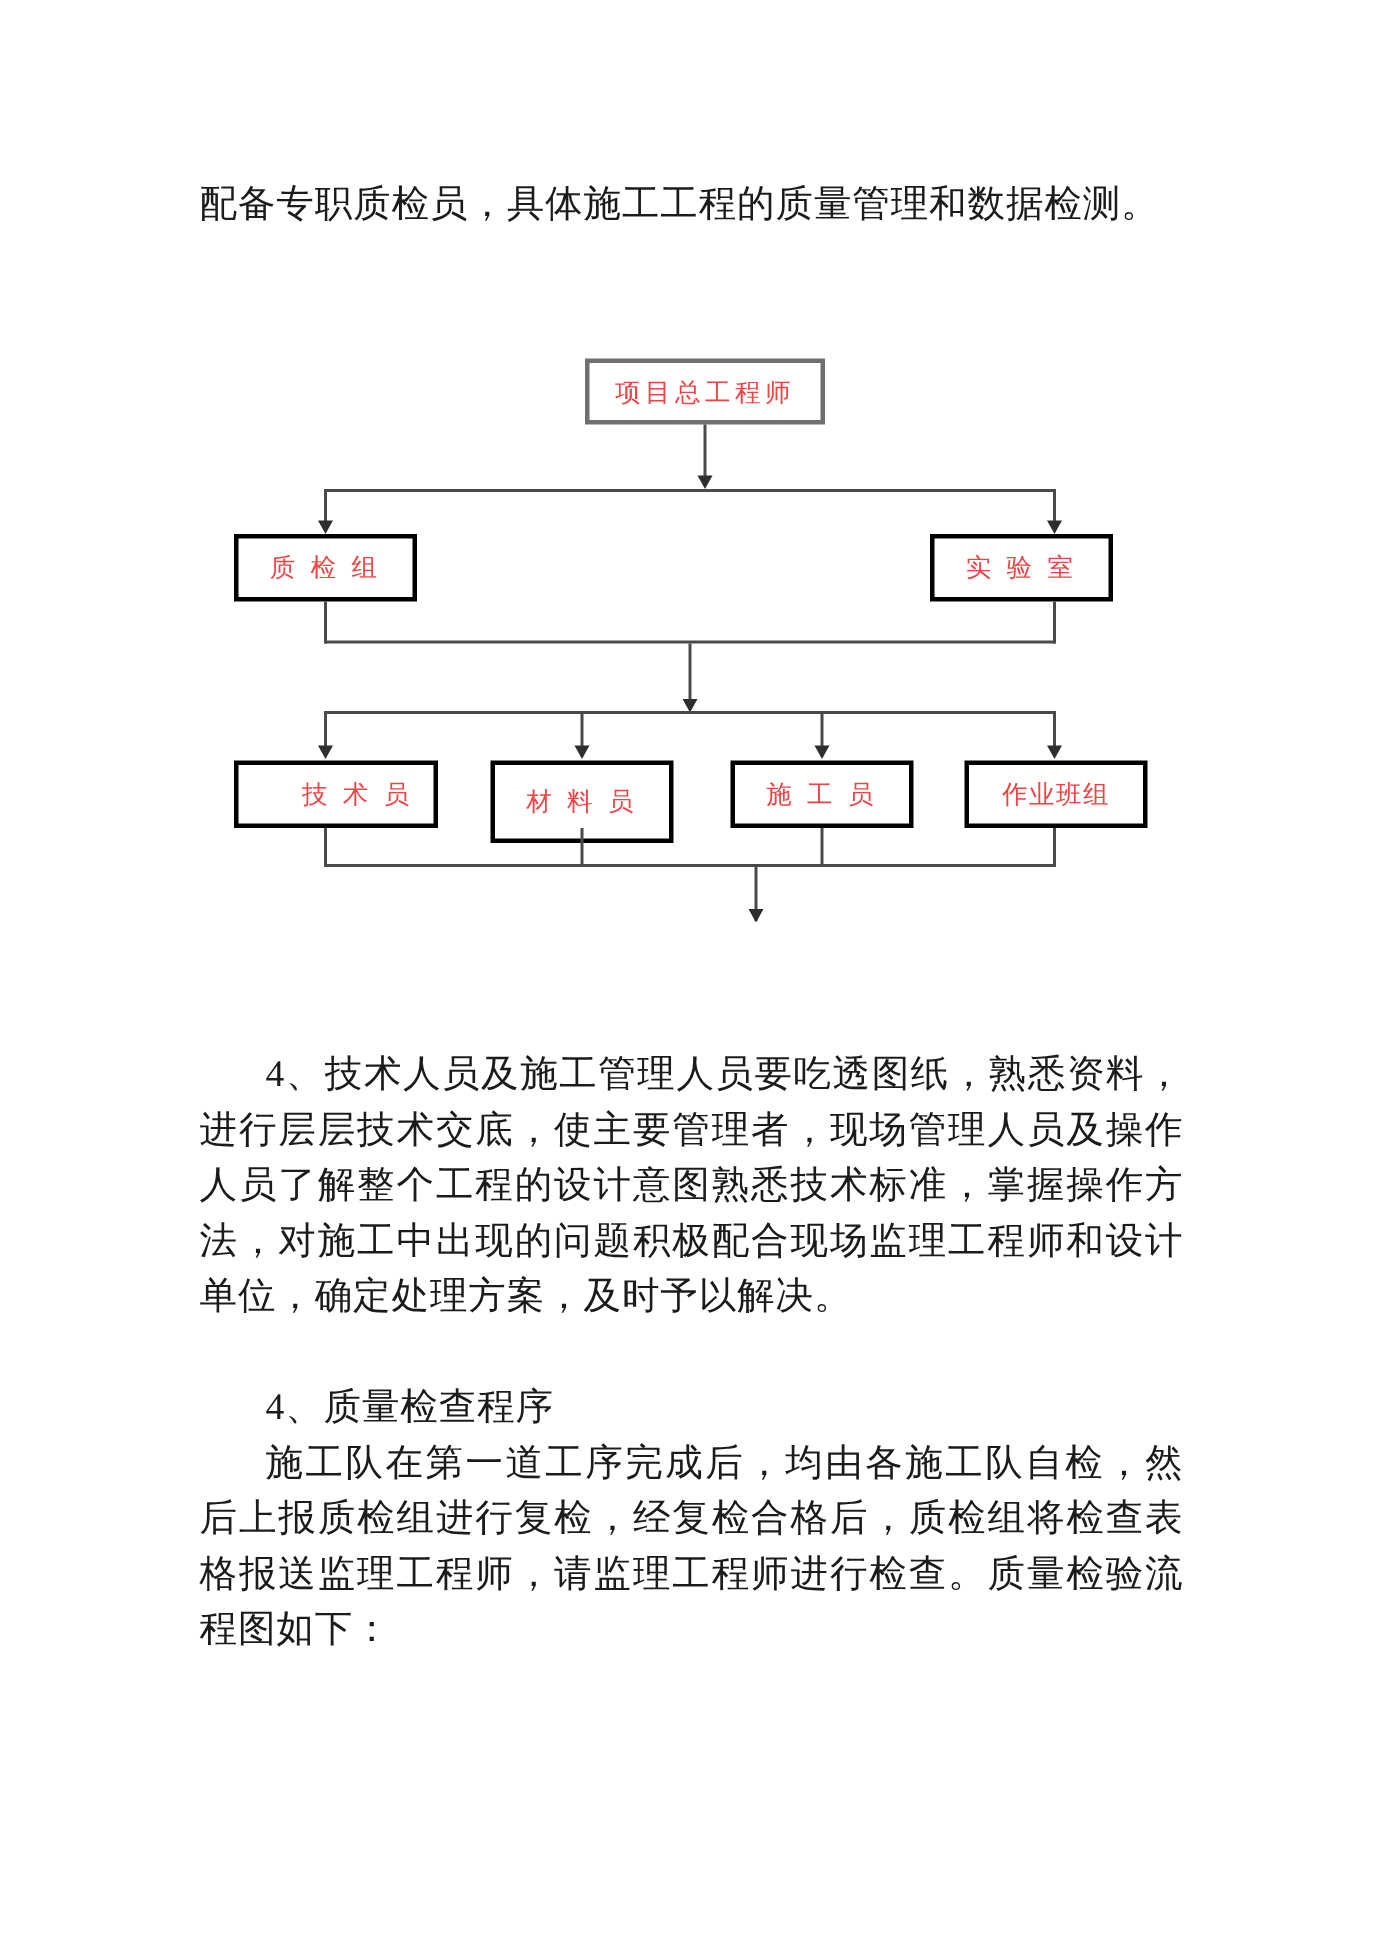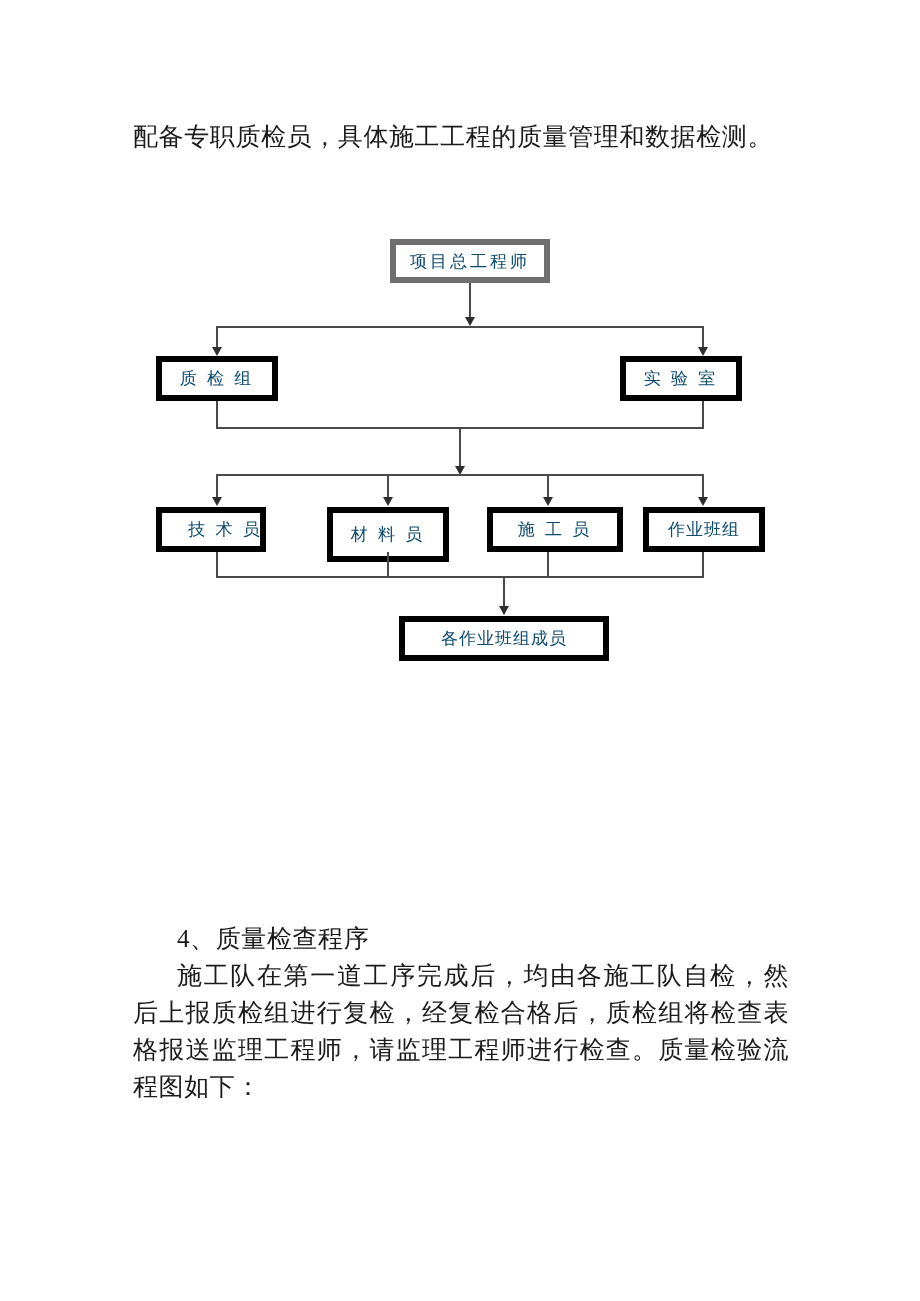--- a/index.html
+++ b/index.html
@@ -38,28 +38,28 @@
     position: absolute;
     left: 0;
     top: 0;
     width: 920px;
     height: 1301px;
     pointer-events: none;
   }
   .node {
     position: absolute;
     box-sizing: border-box;
-    border: 6px solid #000000;
+    border: 3px solid #000000;
     background: #ffffff;
     display: flex;
     align-items: center;
     justify-content: center;
     font-family: "Liberation Serif", "DejaVu Serif", serif;
     font-size: 17px;
-    color: #0c4a6e;
+    color: #ef4444;
     letter-spacing: 3px;
     white-space: nowrap;
   }
   .node.tight { letter-spacing: 1px; }
   .node.dark { border-color: #6f6f6f; }
 
   .hline, .vline {
     position: absolute;
     background: #4a4a4a;
   }
@@ -114,46 +114,44 @@
     <div class="hline" style="left:216px; top:474px; width:488px;"></div>
     <div class="vline" style="left:216px; top:474px; height:30px;"></div>
     <div class="arrowhead" style="left:212px; top:497px;"></div>
     <div class="vline" style="left:387px; top:474px; height:30px;"></div>
     <div class="arrowhead" style="left:383px; top:497px;"></div>
     <div class="vline" style="left:547px; top:474px; height:30px;"></div>
     <div class="arrowhead" style="left:543px; top:497px;"></div>
     <div class="vline" style="left:702px; top:474px; height:30px;"></div>
     <div class="arrowhead" style="left:698px; top:497px;"></div>
 
-    <div class="node" style="left:156px; top:507px; width:110px; height:45px;padding-left:29px;">
+    <div class="node" style="left:156px; top:507px; width:136px; height:45px;padding-left:29px;">
       <span>技 术 员</span>
     </div>
     <div class="node" style="left:327px; top:507px; width:122px; height:55px;">
       <span>材 料 员</span>
     </div>
-    <div class="node" style="left:487px; top:507px; width:136px; height:45px;">
+    <div class="node" style="left:487px; top:507px; width:122px; height:45px;">
       <span>施 工 员</span>
     </div>
     <div class="node tight" style="left:643px; top:507px; width:122px; height:45px;">
       <span>作业班组</span>
     </div>
 
     <div class="vline" style="left:216px; top:552px; height:26px;"></div>
     <div class="vline" style="left:387px; top:552px; height:26px;"></div>
     <div class="vline" style="left:547px; top:552px; height:26px;"></div>
     <div class="vline" style="left:702px; top:552px; height:26px;"></div>
     <div class="hline" style="left:216px; top:576px; width:488px;"></div>
 
     <div class="vline" style="left:503px; top:578px; height:36px;"></div>
     <div class="arrowhead" style="left:499px; top:606px;"></div>
 
-    <div class="node tight" style="left:399px; top:616px; width:210px; height:45px;">
-      <span>各作业班组成员</span>
-    </div>
 
   </div>
 
+  <div class="para indent" style="top:698px;">4、技术人员及施工管理人员要吃透图纸，熟悉资料，进行层层技术交底，使主要管理者，现场管理人员及操作人员了解整个工程的设计意图熟悉技术标准，掌握操作方法，对施工中出现的问题积极配合现场监理工程师和设计单位，确定处理方案，及时予以解决。</div>
 
   <div class="para indent" style="top:920px;">4、质量检查程序</div>
 
   <div class="para indent" style="top:957px;">施工队在第一道工序完成后，均由各施工队自检，然后上报质检组进行复检，经复检合格后，质检组将检查表格报送监理工程师，请监理工程师进行检查。质量检验流程图如下：</div>
 
 </div>
 
 </body></html>

